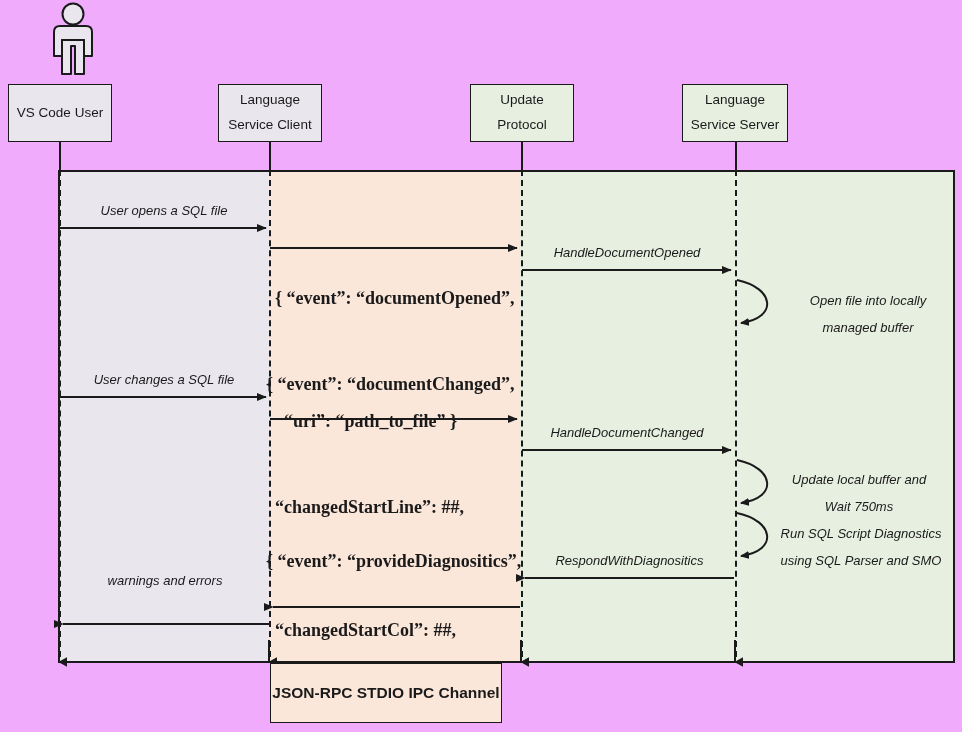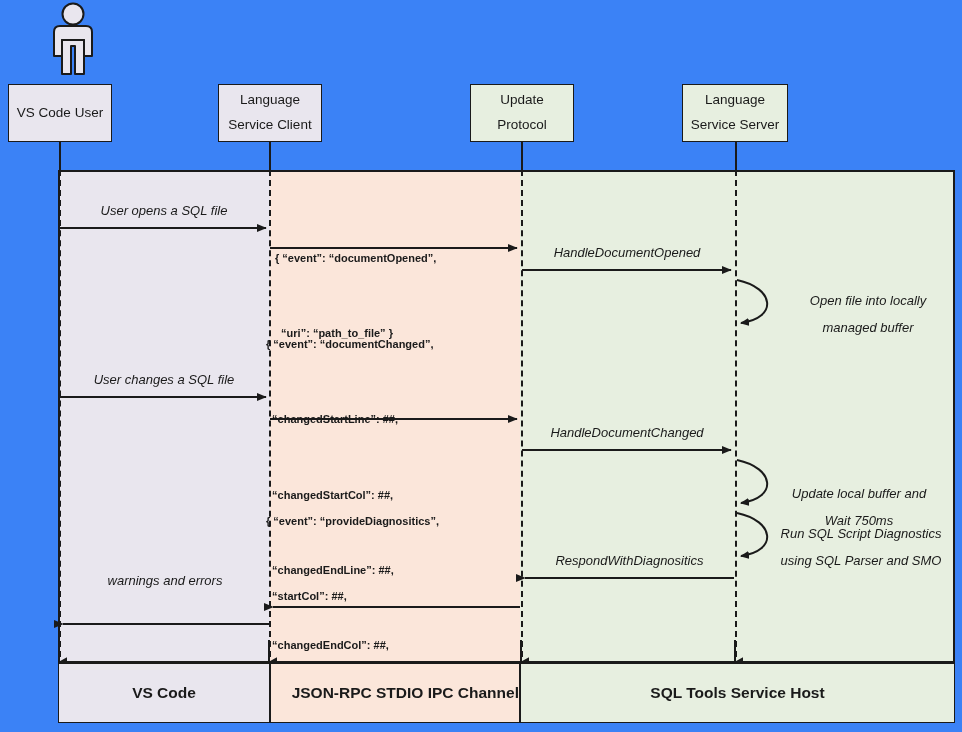--- a/index.html
+++ b/index.html
@@ -7,21 +7,21 @@
     padding: 0;
     background: #ffffff;
   }
   body {
     font-family: "Liberation Sans", sans-serif;
   }
   #canvas {
     position: relative;
     width: 962px;
     height: 732px;
-    background: #3b82f6;
+    background: #f0abfc;
     overflow: hidden;
   }
 
   
   .band {
     position: absolute;
     box-sizing: border-box;
   }
   .band-vscode   { background: #e9e6ee; }
   .band-ipc      { background: #fbe6da; }
@@ -82,23 +82,23 @@
     position: absolute;
     font-style: italic;
     font-size: 13px;
     color: #1a1a1a;
     line-height: 2.05;
     white-space: nowrap;
     text-align: center;
   }
   .json-block {
     position: absolute;
-    font-family: Liberation Sans, sans-serif;
+    font-family: Liberation Serif, serif;
     font-weight: bold;
-    font-size: 11px;
+    font-size: 18px;
     color: #1a1a1a;
     line-height: 2.28;
     white-space: pre;
   }
 
   
   .legend {
     position: absolute;
     box-sizing: border-box;
     border: 1.8px solid #1a1a1a;
@@ -241,21 +241,21 @@
 
   <div class="msg-label" style="left:64px; top:568px; width:202px;">
     <div>warnings and errors</div>
   </div>
 
   <div class="note-label" style="left:780px; top:288px; width:176px;">
     <div>Open file into locally</div>
     <div>managed buffer</div>
   </div>
 
-  <div class="note-label" style="left:770px; top:467px; width:178px;margin-top:14px;">
+  <div class="note-label" style="left:770px; top:467px; width:178px;">
     <div>Update local buffer and</div>
     <div>Wait 750ms</div>
   </div>
 
   <div class="note-label" style="left:768px; top:521px; width:186px;">
     <div>Run SQL Script Diagnostics</div>
     <div>using SQL Parser and SMO</div>
   </div>
 
   <div class="json-block" style="left:275px; top:196px;">
@@ -273,23 +273,17 @@
   </div>
 
   <div class="json-block" style="left:266px; top:459px;">
     <div>{ “event”: “provideDiagnositics”,</div>
     <div>  “startCol”: ##,</div>
     
     
     
   </div>
 
-  <div class="legend lav" style="left:58px; top:663px; width:212px; height:60px;">
-    <span>VS Code</span>
-  </div>
-  <div class="legend pch" style="left:270px; top:663px; width:250px; height:60px;justify-content:flex-end;">
+  <div class="legend pch" style="left:270px; top:663px; width:232px; height:60px;">
     <span>JSON-RPC STDIO IPC Channel</span>
   </div>
-  <div class="legend grn" style="left:520px; top:663px; width:435px; height:60px;">
-    <span>SQL Tools Service Host</span>
-  </div>
 
 </div>
 
 </body></html>

